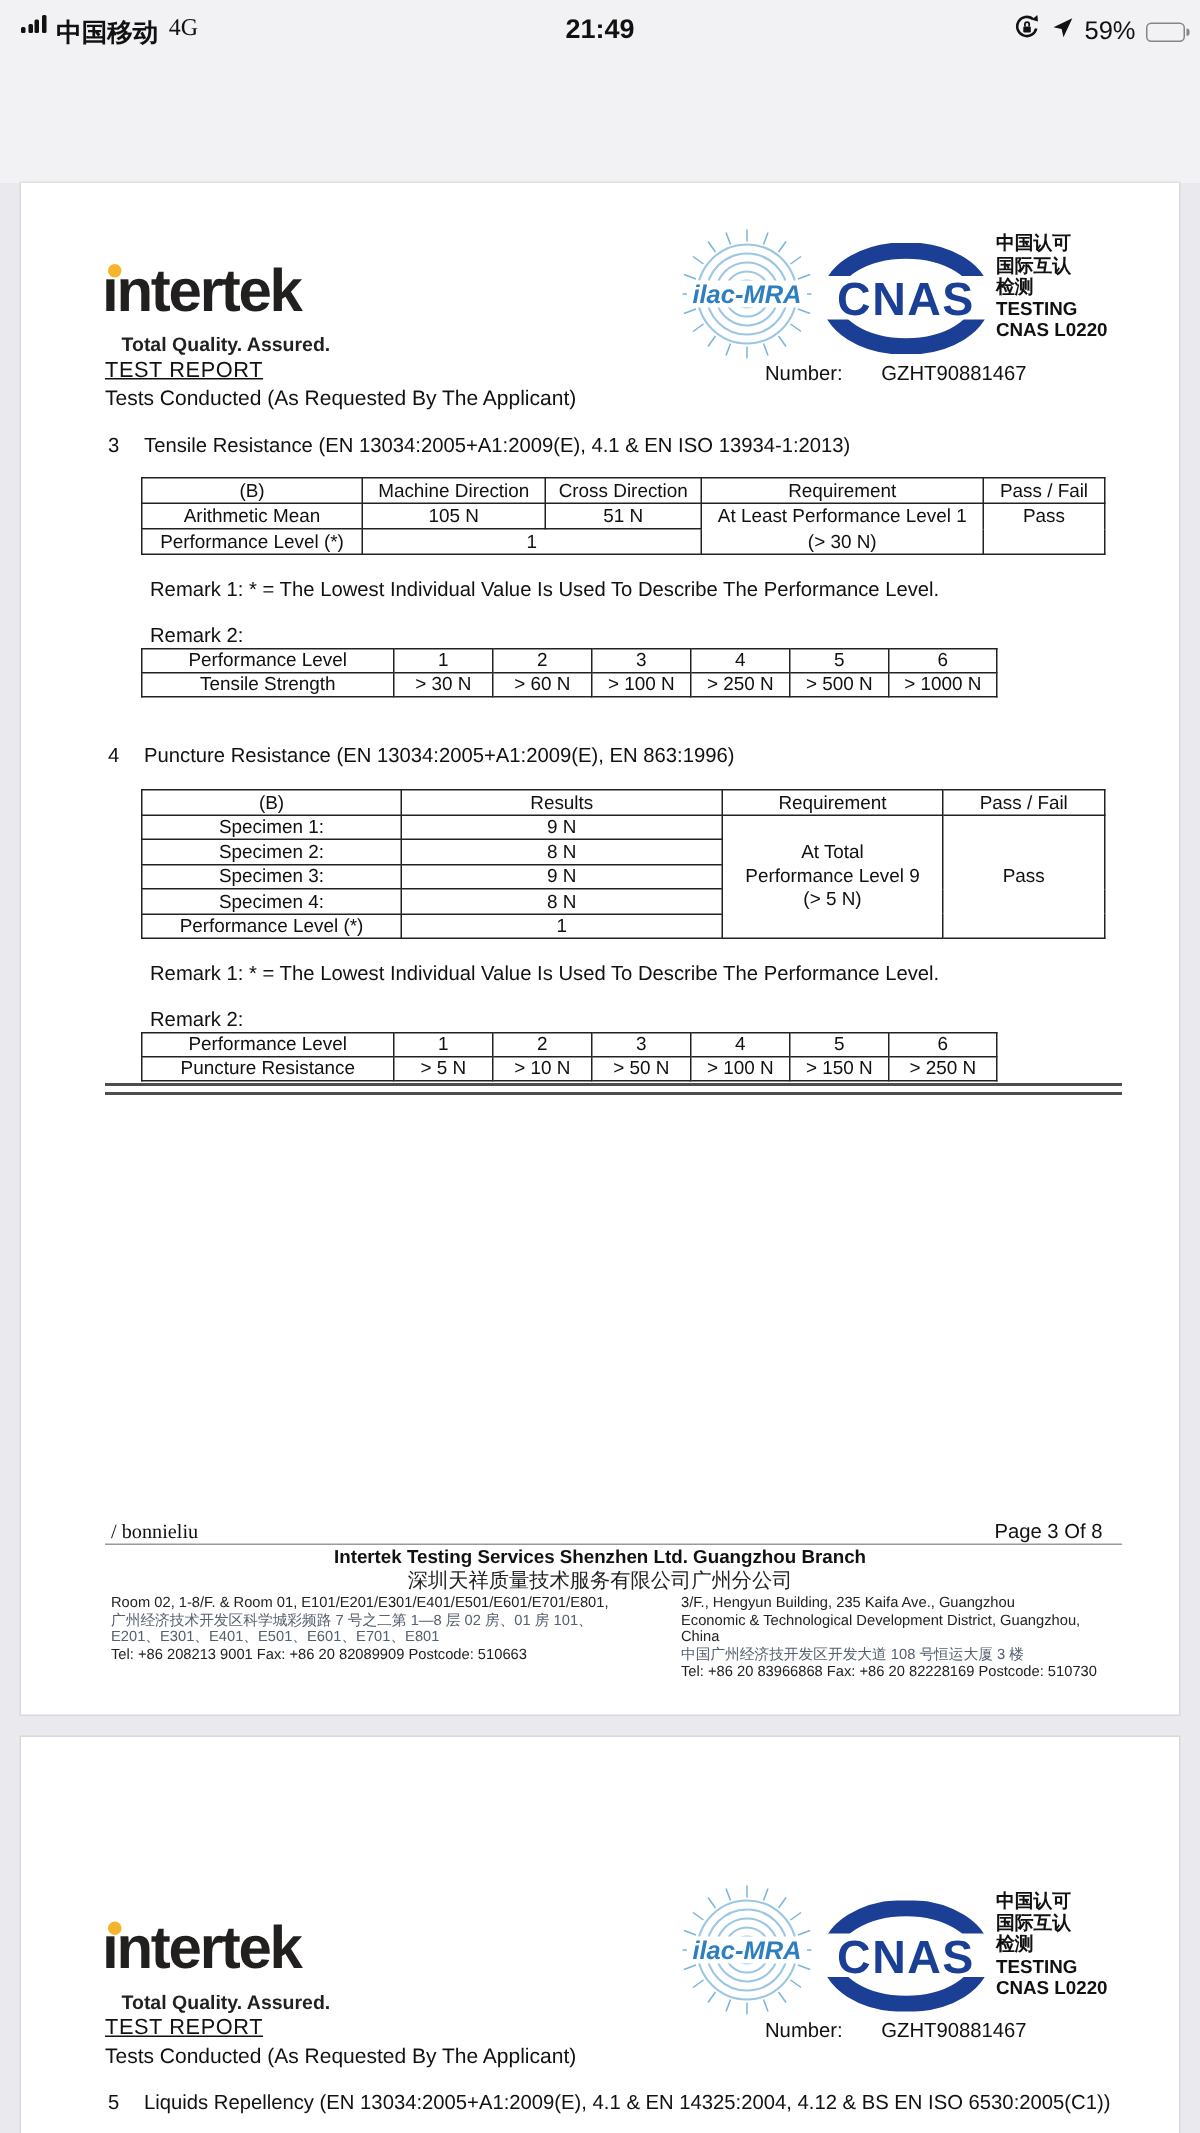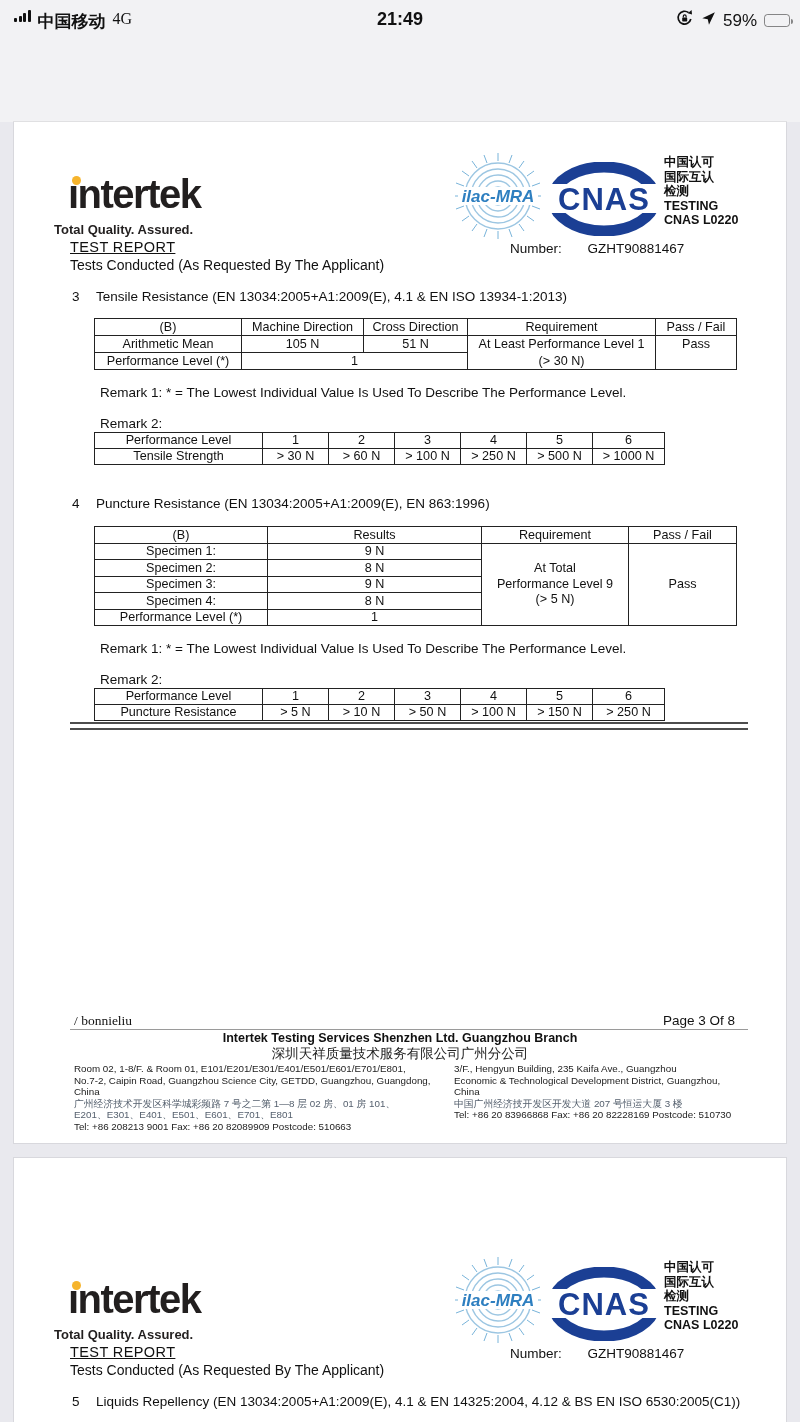--- a/index.html
+++ b/index.html
@@ -39,21 +39,21 @@
   .card1 { top:0; height:1021px; }
   .card2 { top:1036px; height:264px; }
 
   
   .hdr { position:absolute; left:0; top:0; width:100%; height:100%; }
   .card2 .hdr { top:69px; }
   .logo { position:absolute; left:54px; top:50px; font-size:40px; font-weight:700;
     letter-spacing:-1.5px; color:#221f1f; line-height:44px; }
   .logo .dot { position:absolute; left:4px; top:4px; width:9px; height:9px;
     border-radius:50%; background:#f6b42c; }
-  .tagline { position:absolute; left:40px; top:100px; font-size:13px; font-weight:700; color:#221f1f; }
+  .tagline { position:absolute; left:67px; top:100px; font-size:13px; font-weight:700; color:#221f1f; }
   .report-title { position:absolute; left:56px; top:117px; font-size:14.5px; color:#111;
     text-decoration:underline; letter-spacing:.4px; }
   .subtitle { position:absolute; left:56px; top:135px; font-size:14px; color:#111; }
   .ilac { position:absolute; left:440px; top:30px; }
   .card2 .ilac { top:29px; }
   .cnas { position:absolute; left:534px; top:40px; }
   .accred { position:absolute; left:650px; top:33px; font-size:12.5px; font-weight:700;
     color:#111; line-height:14.6px; }
   .number-line { position:absolute; left:496px; top:119px; font-size:13.5px; color:#111; }
   .number-line .val { margin-left:22px; }
@@ -358,30 +358,29 @@
 
     <div class="dline"></div>
 
     <div class="f-author">/ bonnieliu</div>
     <div class="f-page">Page 3 Of 8</div>
     <div class="f-line"></div>
     <div class="f-co-en">Intertek Testing Services Shenzhen Ltd. Guangzhou Branch</div>
     <div class="f-co-cn">深圳天祥质量技术服务有限公司广州分公司</div>
     <div class="addr addrL">
       <div>Room 02, 1-8/F. &amp; Room 01, E101/E201/E301/E401/E501/E601/E701/E801,</div>
-      <div>No.7-2, Caipin Road, Guangzhou Science City, GETDD, Guangzhou, Guangdong, China</div>
       <div class="cn">广州经济技术开发区科学城彩频路 7 号之二第 1—8 层 02 房、01 房 101、</div>
       <div class="cn">E201、E301、E401、E501、E601、E701、E801</div>
       <div>Tel: +86 208213 9001 Fax: +86 20 82089909 Postcode: 510663</div>
     </div>
     <div class="addr addrR">
       <div>3/F., Hengyun Building, 235 Kaifa Ave., Guangzhou</div>
       <div>Economic &amp; Technological Development District, Guangzhou,</div>
       <div>China</div>
-      <div class="cn">中国广州经济技开发区开发大道 207 号恒运大厦 3 楼</div>
+      <div class="cn">中国广州经济技开发区开发大道 108 号恒运大厦 3 楼</div>
       <div>Tel: +86 20 83966868 Fax: +86 20 82228169 Postcode: 510730</div>
     </div>
   </div>
 
   <div class="card card2">
     <div class="hdr">
       <div class="logo">
         <span class="dot"></span>
         <span>ıntertek</span>
       </div>

